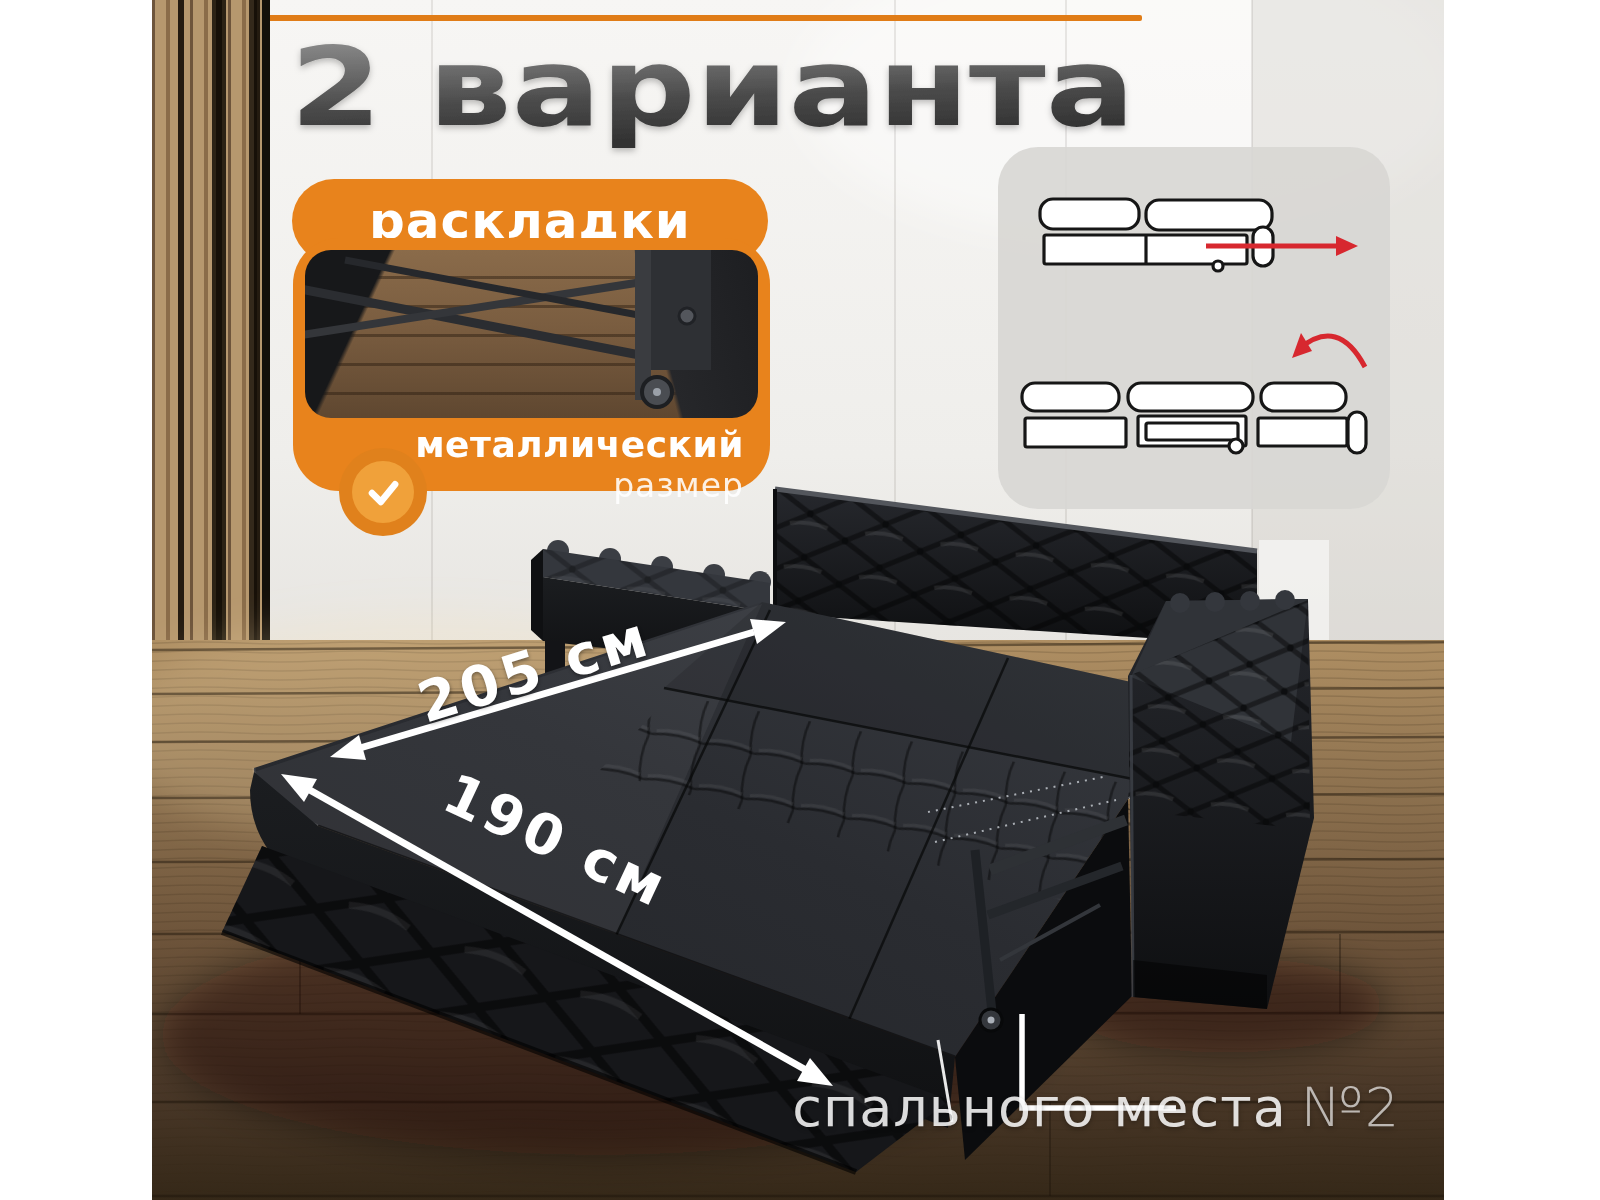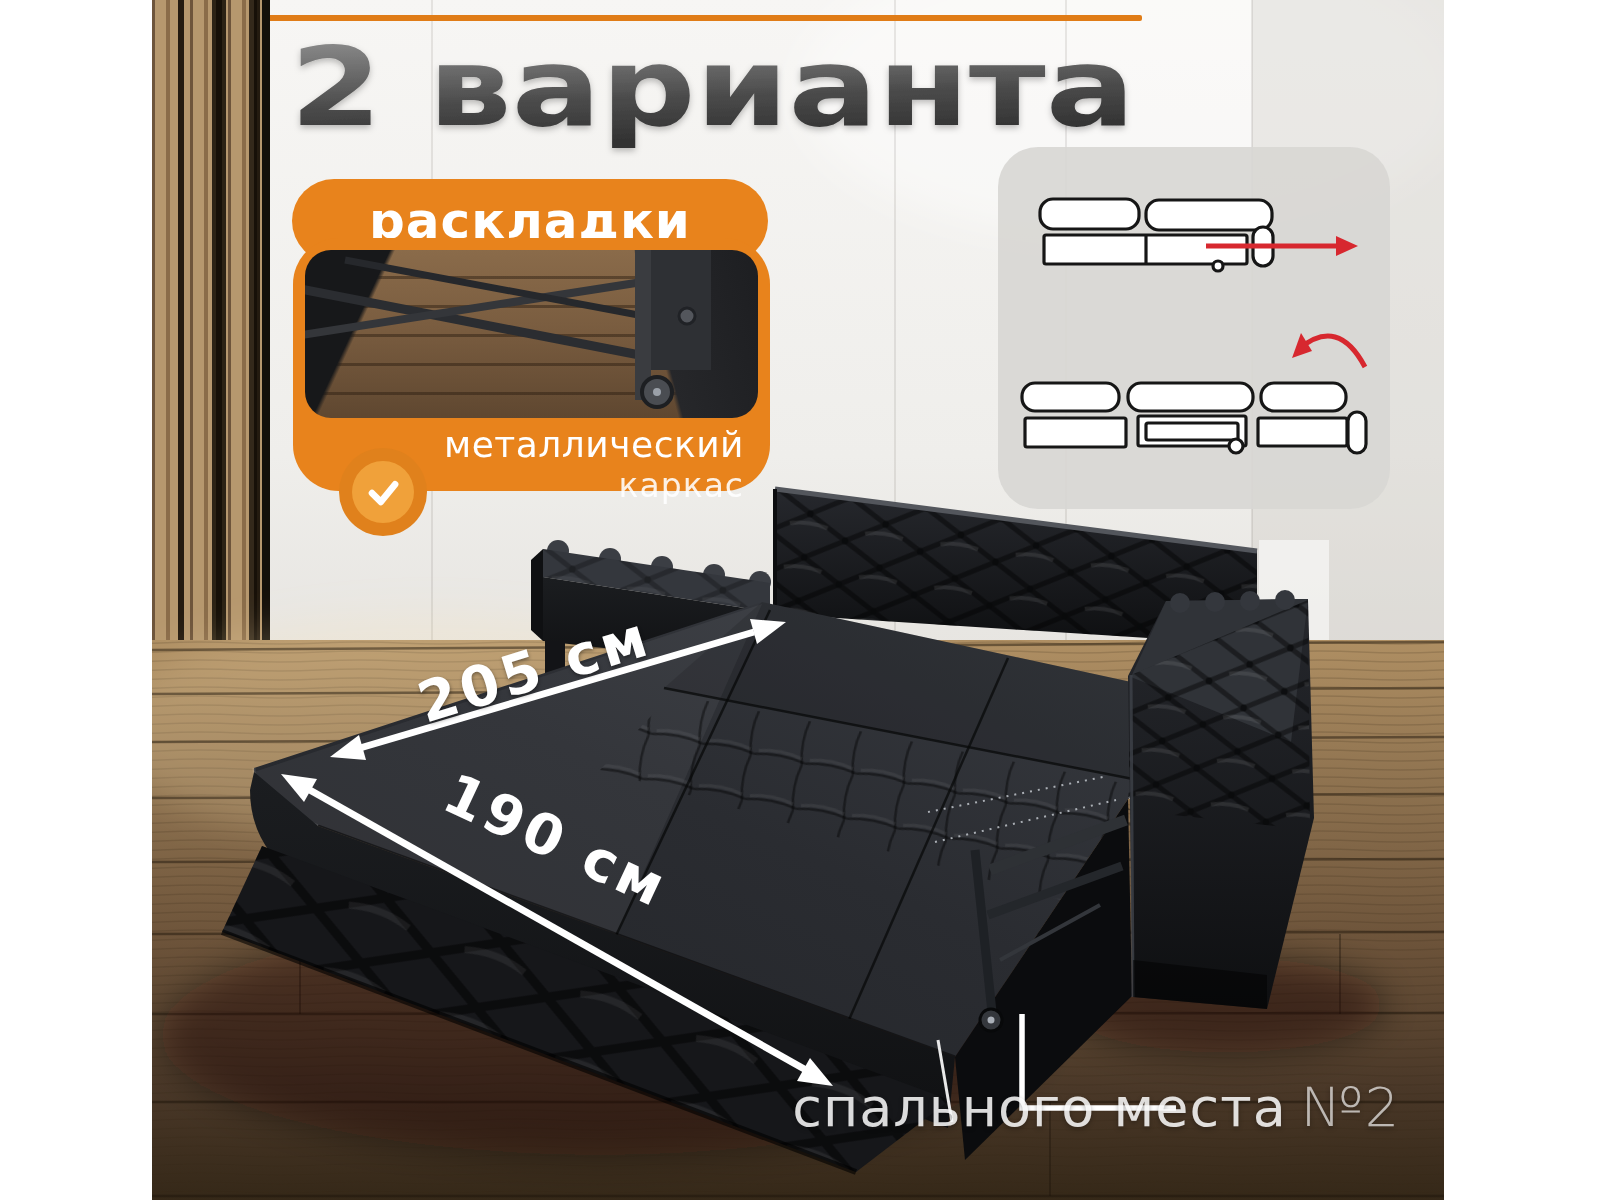--- a/index.html
+++ b/index.html
@@ -28,21 +28,21 @@
     border-radius:26px; overflow:hidden;
     background:
       linear-gradient(115deg,#17181a 0%,#17181a 16%,rgba(23,24,26,0) 17%),
       linear-gradient(255deg,#1d1e21 0%,#26272a 24%,rgba(30,30,33,0) 25%),
       repeating-linear-gradient(180deg, rgba(40,26,14,0.0) 0 26px, rgba(40,26,14,0.45) 26px 29px),
       linear-gradient(180deg,#8a6b4a 0%,#7a5d40 45%,#5f4730 100%);
   }
   .frame-card .photo svg { position:absolute; left:0; top:0; }
   .frame-card .label-bold {
     position:absolute; right:26px; top:186px; color:#ffffff;
-    font-size:36px; font-weight:400; letter-spacing:0.5px;
+    font-size:36px; font-weight:700; letter-spacing:0.5px;
   }
   .frame-card .label-light {
     position:absolute; right:26px; top:228px; color:rgba(255,255,255,0.88);
     font-size:33px; font-weight:400; letter-spacing:1px;
   }
   .check-bulge {
     position:absolute; left:339px; top:448px; width:88px; height:88px;
     border-radius:50%; background:#E0811C;
   }
   .check-inner {
@@ -331,21 +331,21 @@
         <line x1="-10" y1="86" x2="350" y2="30" stroke="#34363a" stroke-width="8"></line>
         <line x1="40" y1="10" x2="360" y2="70" stroke="#26282c" stroke-width="7"></line>
         <rect x="330" y="0" width="16" height="150" fill="#3a3c40"></rect>
         <rect x="346" y="0" width="60" height="120" fill="#2e3034"></rect>
         <circle cx="352" cy="142" r="15" fill="#4a4d52" stroke="#1d1f22" stroke-width="4"></circle>
         <circle cx="352" cy="142" r="4" fill="#9aa0a8"></circle>
         <circle cx="382" cy="66" r="8" fill="#53565c" stroke="#202226" stroke-width="3"></circle>
       </svg>
     </div>
     <div class="label-bold">металлический</div>
-    <div class="label-light">каркас</div>
+    <div class="label-light">размер</div>
   </div>
 
   <div class="check-bulge"></div>
   <div class="check-inner">
     <svg width="44" height="44" viewBox="0 0 40 40">
       <path d="M10,21 L18,29 L31,13" fill="none" stroke="#ffffff" stroke-width="6" stroke-linecap="round" stroke-linejoin="round"></path>
     </svg>
   </div>
 
   <div class="caption">

